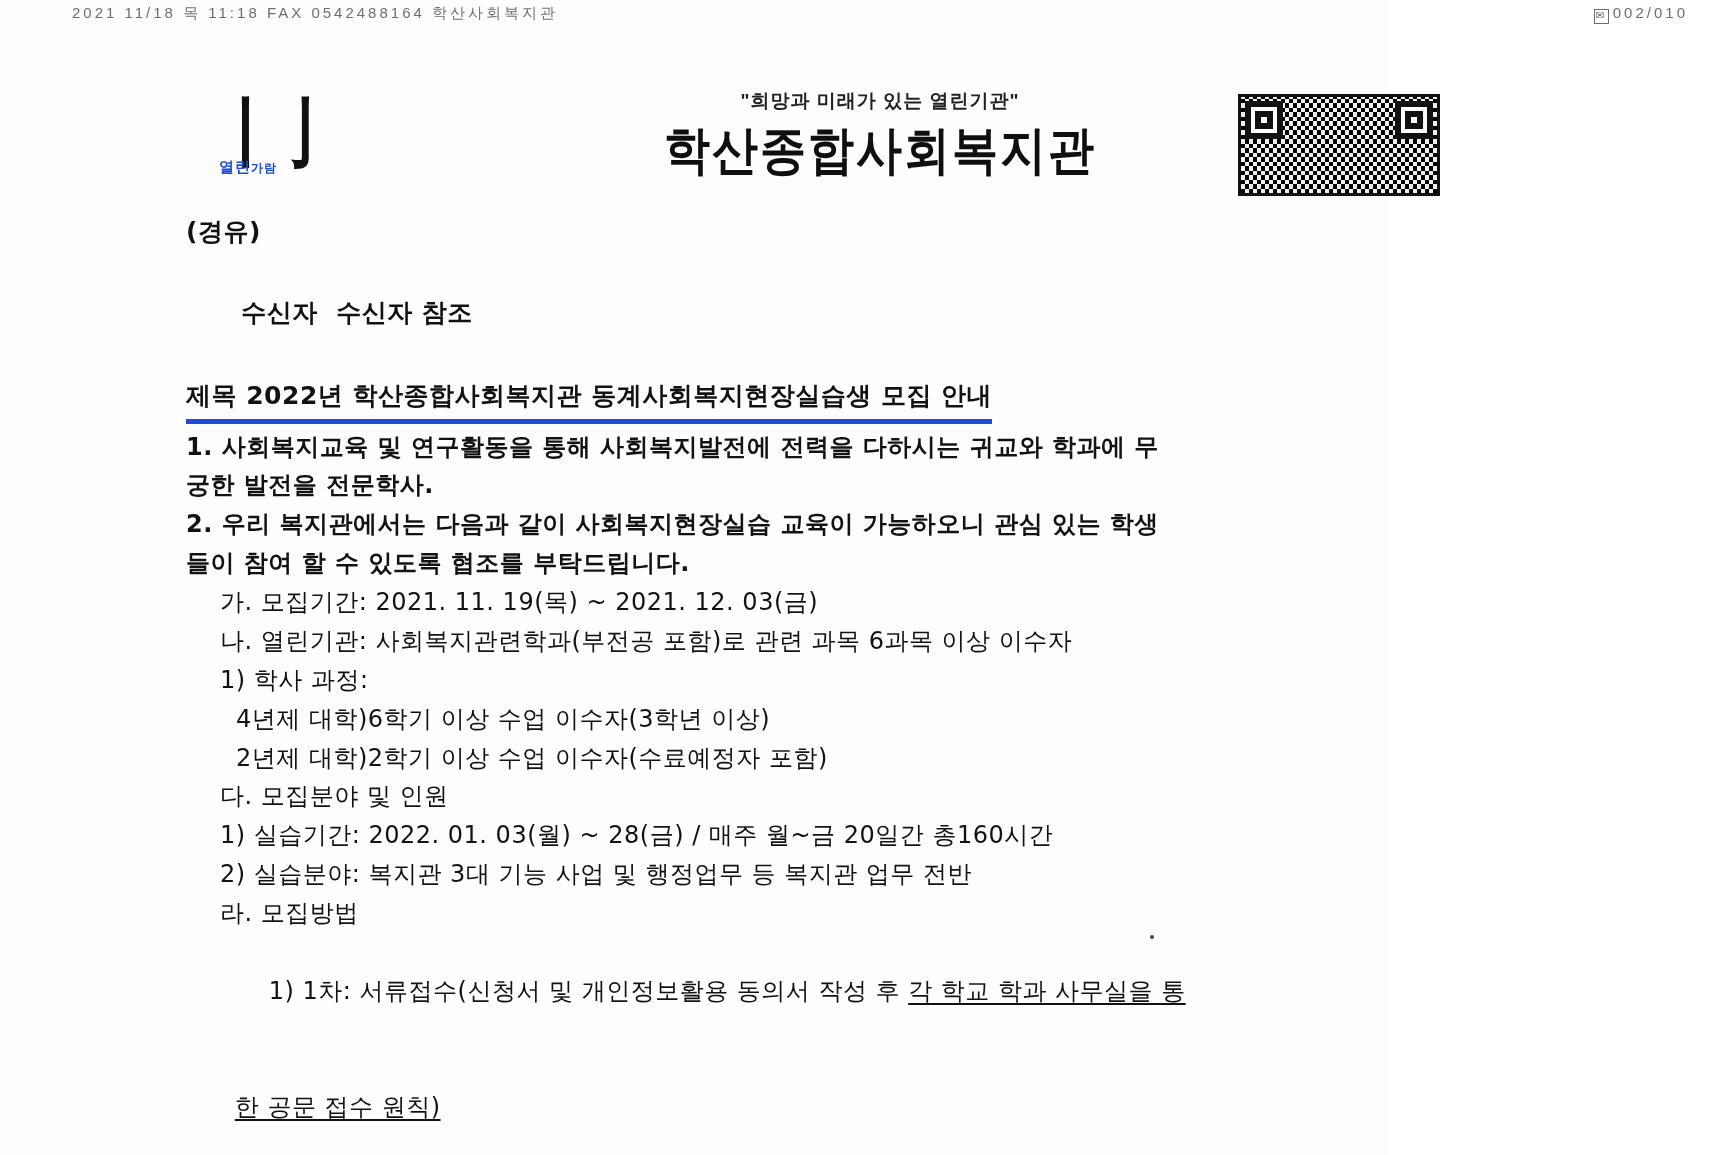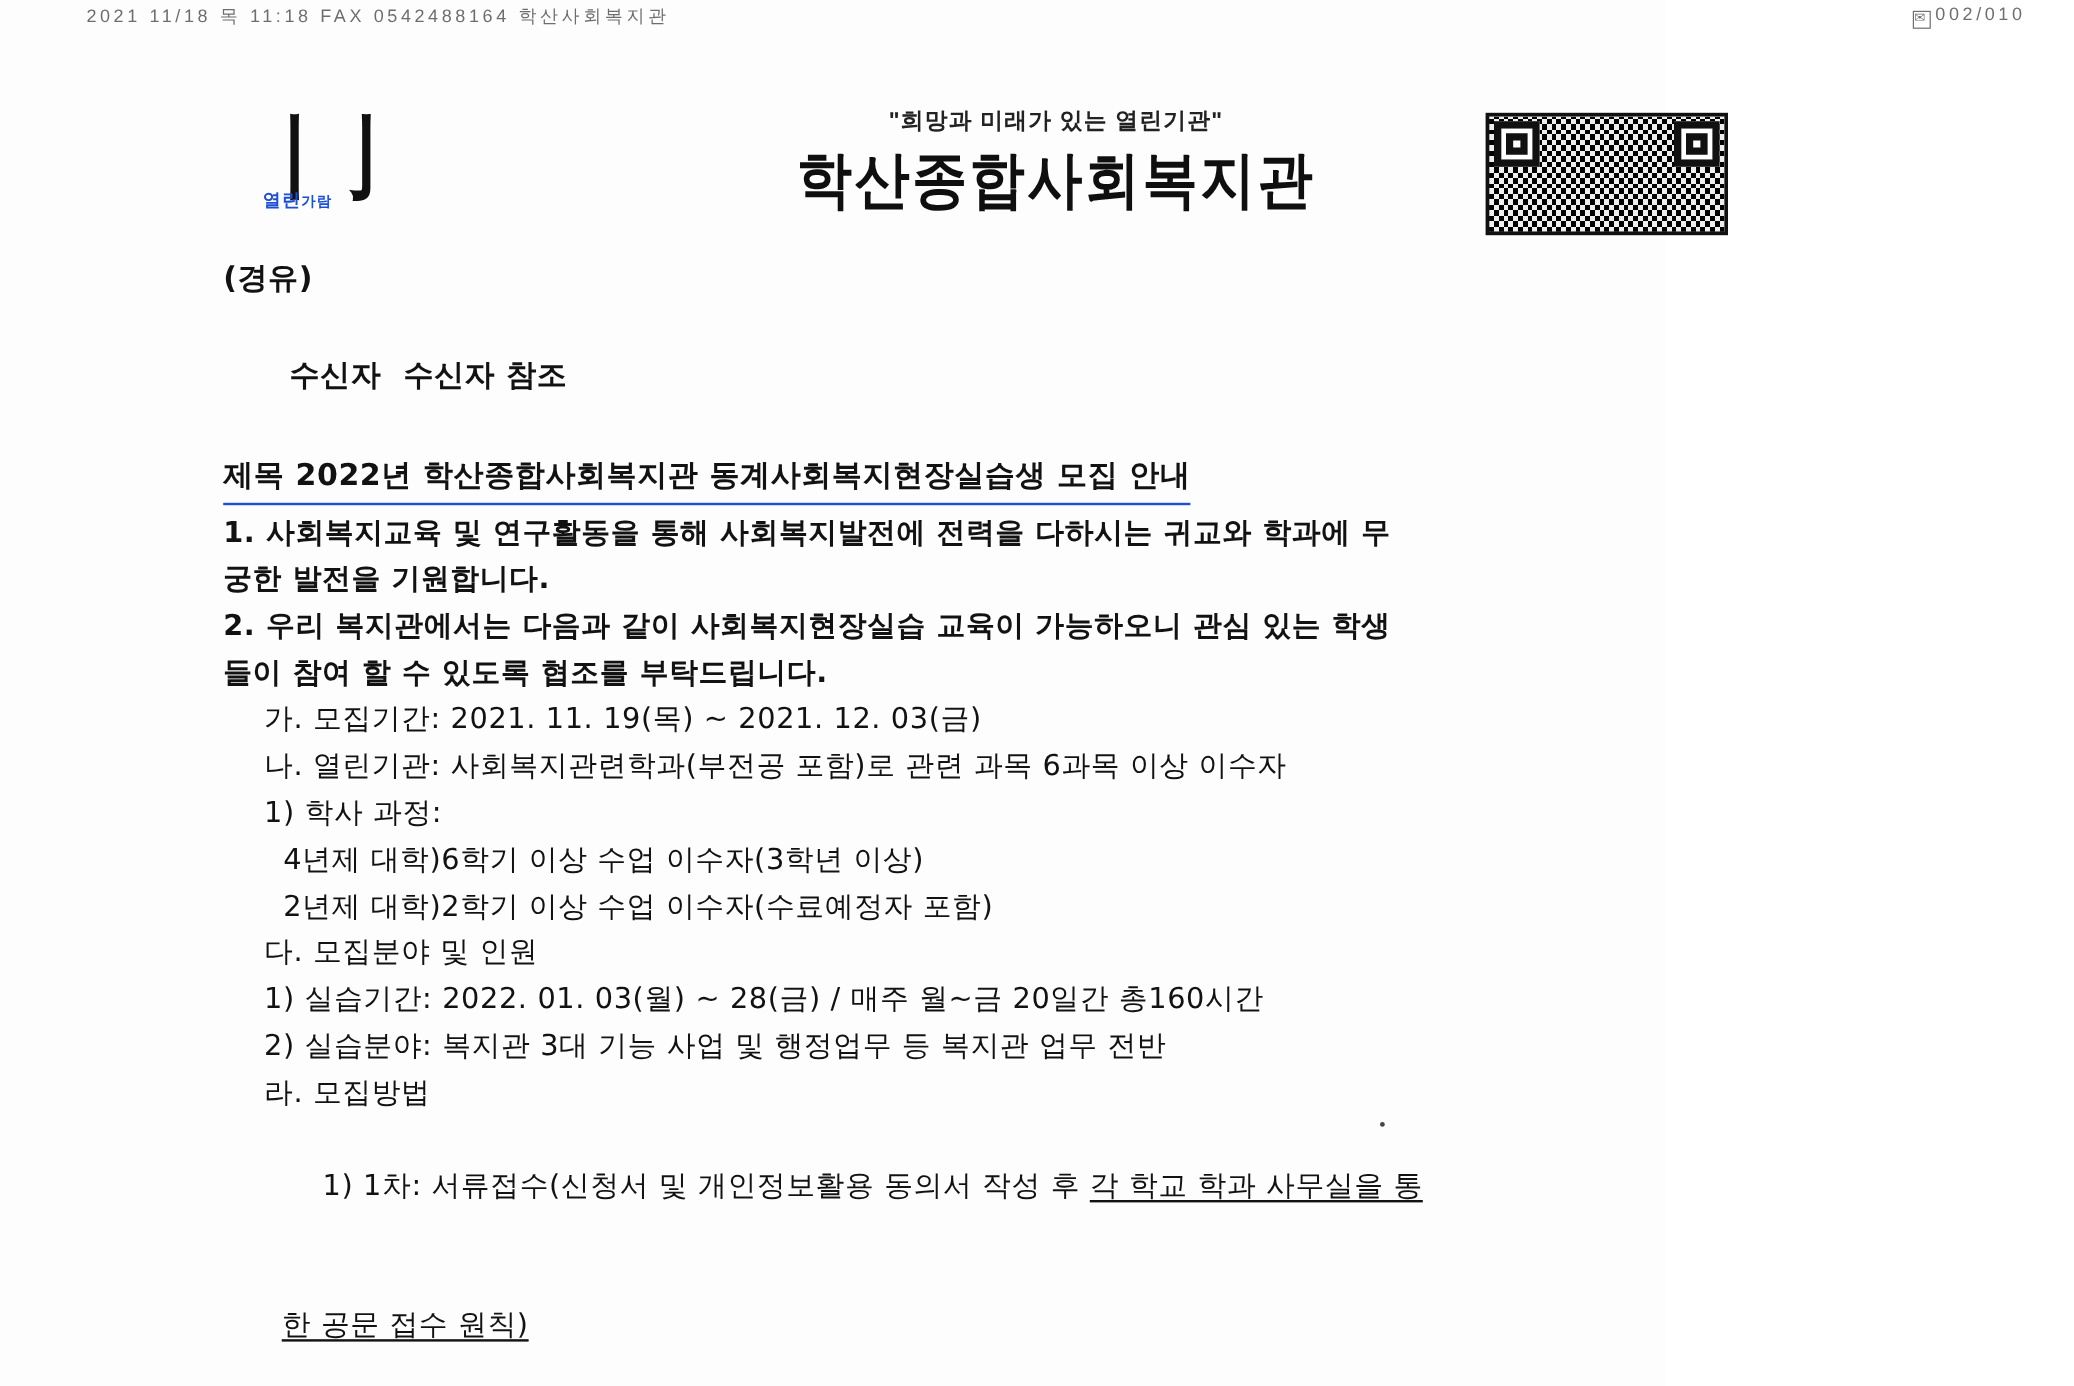--- a/index.html
+++ b/index.html
@@ -166,21 +166,21 @@
     font-family: "DejaVu Sans", sans-serif;
   }
   .doc .row {
     white-space: pre-wrap;
   }
   .recipient { font-weight: bold; font-size: 25px; }
   .via { font-weight: bold; font-size: 25px; }
   .subject {
     font-weight: bold;
     font-size: 25px;
-    border-bottom: 2px solid #1d4ed8;
+    border-bottom: 5px solid #1d4ed8;
     display: inline-block;
     padding-bottom: 2px;
     margin-top: 2px;
     margin-bottom: 4px;
   }
   .indent-1 { padding-left: 0px; font-weight: bold; }
   .indent-2 { padding-left: 34px; }
   .indent-3 { padding-left: 50px; }
   .underline-seg { text-decoration: underline; text-underline-offset: 4px; }
   .dot-artifact {
@@ -229,21 +229,21 @@
 
     <div class="row via">(경유)</div>
 
     <div class="row recipient">
       <span>수신자</span>&nbsp;&nbsp;<span>수신자 참조</span>
     </div>
 
     <div class="subject">제목  2022년 학산종합사회복지관 동계사회복지현장실습생 모집 안내</div>
 
     <div class="row indent-1">1. 사회복지교육 및 연구활동을 통해 사회복지발전에 전력을 다하시는 귀교와 학과에 무</div>
-    <div class="row indent-1">궁한 발전을 기원합니다.</div>
+    <div class="row indent-1">궁한 발전을 전문학사.</div>
     <div class="row indent-1">2. 우리 복지관에서는 다음과 같이 사회복지현장실습 교육이 가능하오니 관심 있는 학생</div>
     <div class="row indent-1">들이 참여 할 수 있도록 협조를 부탁드립니다.</div>
 
     <div class="row indent-2">가. 모집기간: 2021. 11. 19(목) ~ 2021. 12. 03(금)</div>
     <div class="row indent-2">나. 열린기관: 사회복지관련학과(부전공 포함)로 관련 과목 6과목 이상 이수자</div>
     <div class="row indent-2">1) 학사 과정:</div>
     <div class="row indent-3">4년제 대학)6학기 이상 수업 이수자(3학년 이상)</div>
     <div class="row indent-3">2년제 대학)2학기 이상 수업 이수자(수료예정자 포함)</div>
     <div class="row indent-2">다. 모집분야 및 인원</div>
     <div class="row indent-2">1) 실습기간: 2022. 01. 03(월) ~ 28(금) / 매주 월~금 20일간 총160시간</div>

